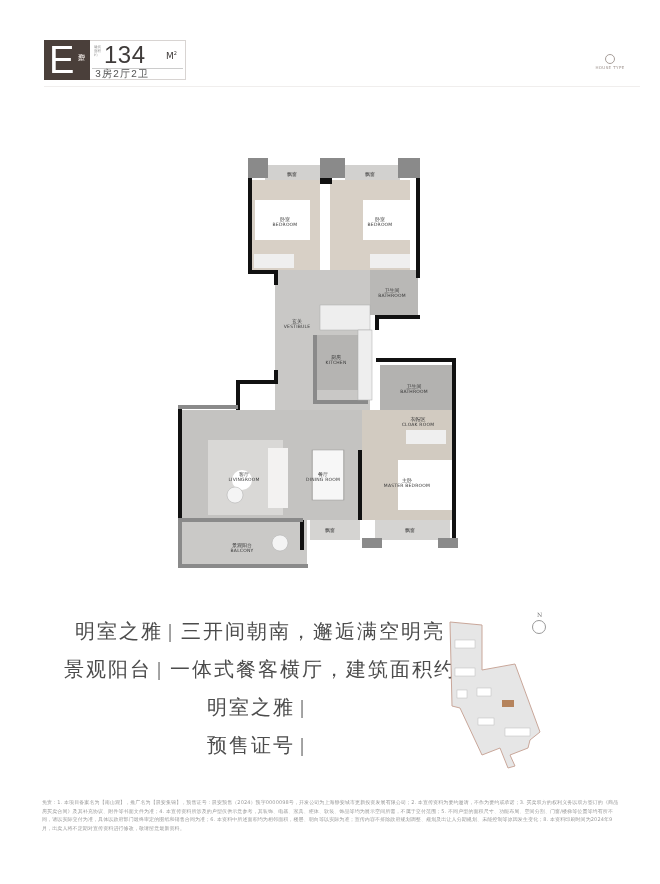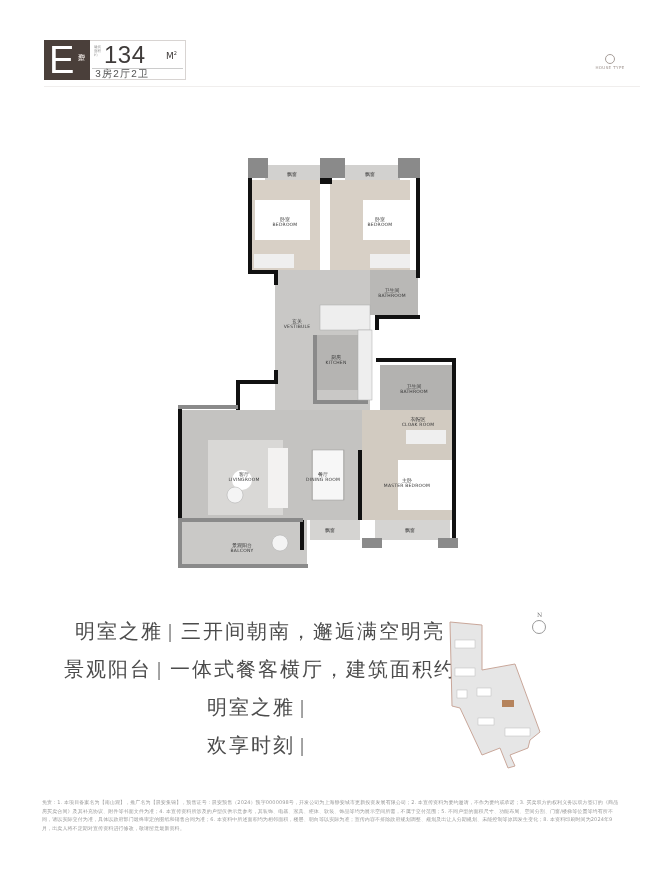--- a/index.html
+++ b/index.html
@@ -206,21 +206,21 @@
   <div class="feature-row">
     <span class="title">景观阳台</span>
     <span class="sep">|</span>
     <span class="desc">一体式餐客横厅，建筑面积约</span>
   </div>
   <div class="feature-row">
     <span class="title">明室之雅</span>
     <span class="sep">|</span>
   </div>
   <div class="feature-row">
-    <span class="title">欢享时刻</span>
+    <span class="title">预售证号</span>
     <span class="sep">|</span>
   </div>
 </div>
 
 <div class="sitemap">
   <svg width="170" height="170" viewBox="0 0 170 170">
     <polygon points="20,22 52,25 52,70 85,64 110,132 100,140 98,148 80,155 85,166 78,168 70,148 52,155 30,108 22,106 20,22" fill="#e6e6e6" stroke="#c9a79a" stroke-width="1"></polygon>
     <g fill="#ffffff" stroke="#bbb" stroke-width="0.5">
       <rect x="25" y="40" width="20" height="8"></rect>
       <rect x="25" y="68" width="20" height="8"></rect>

